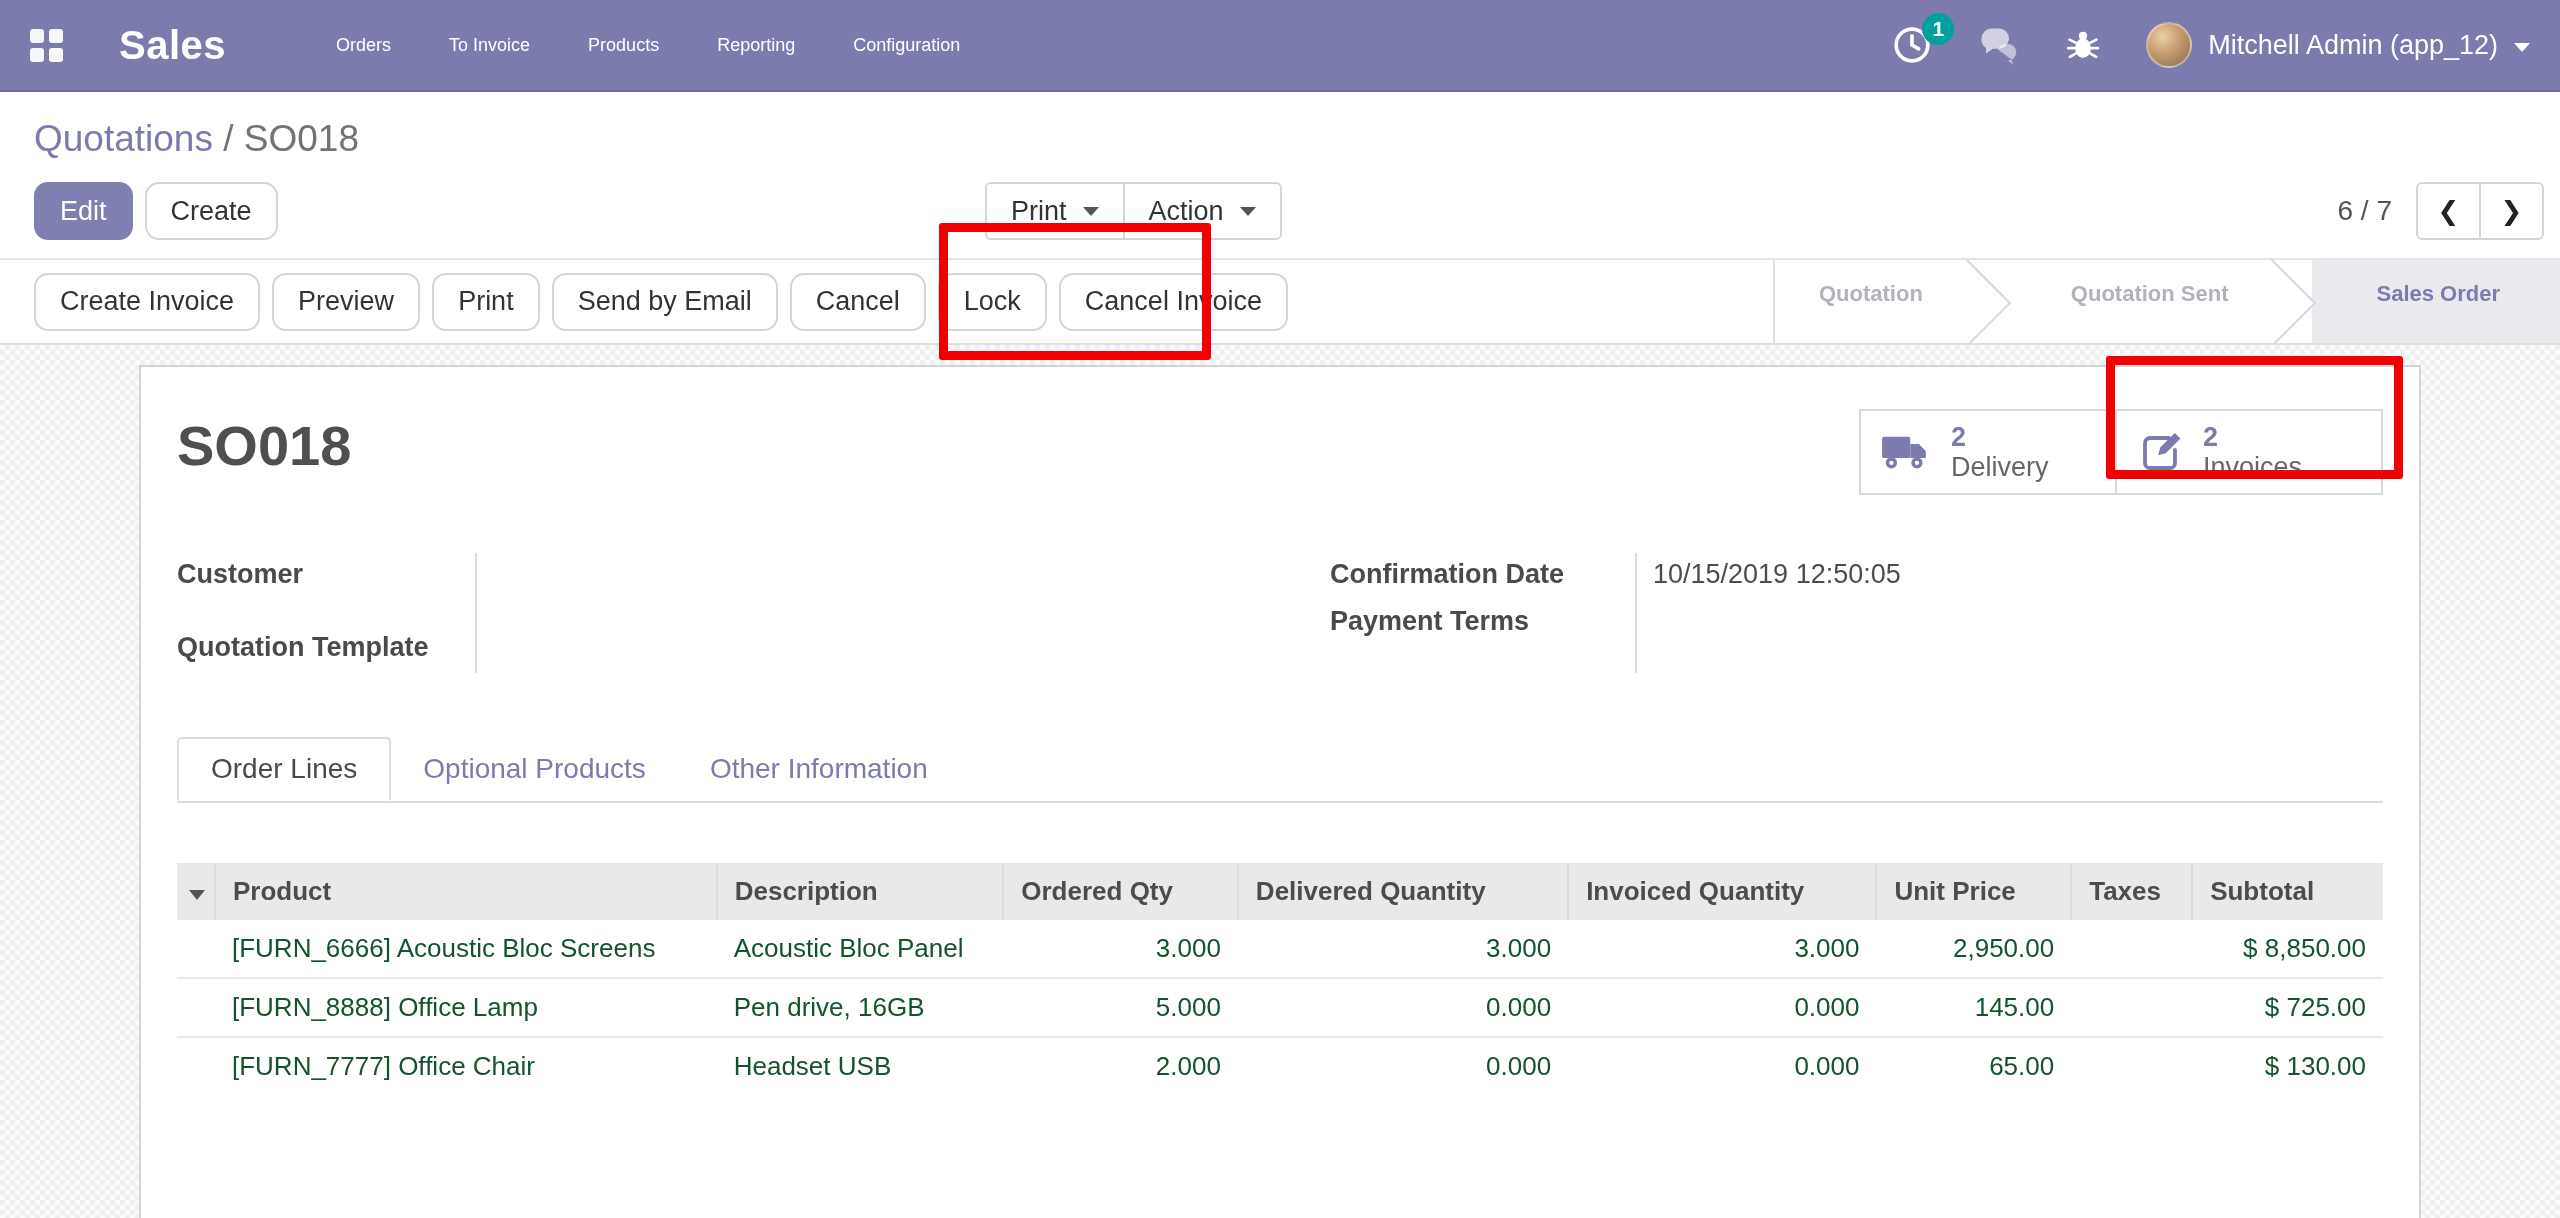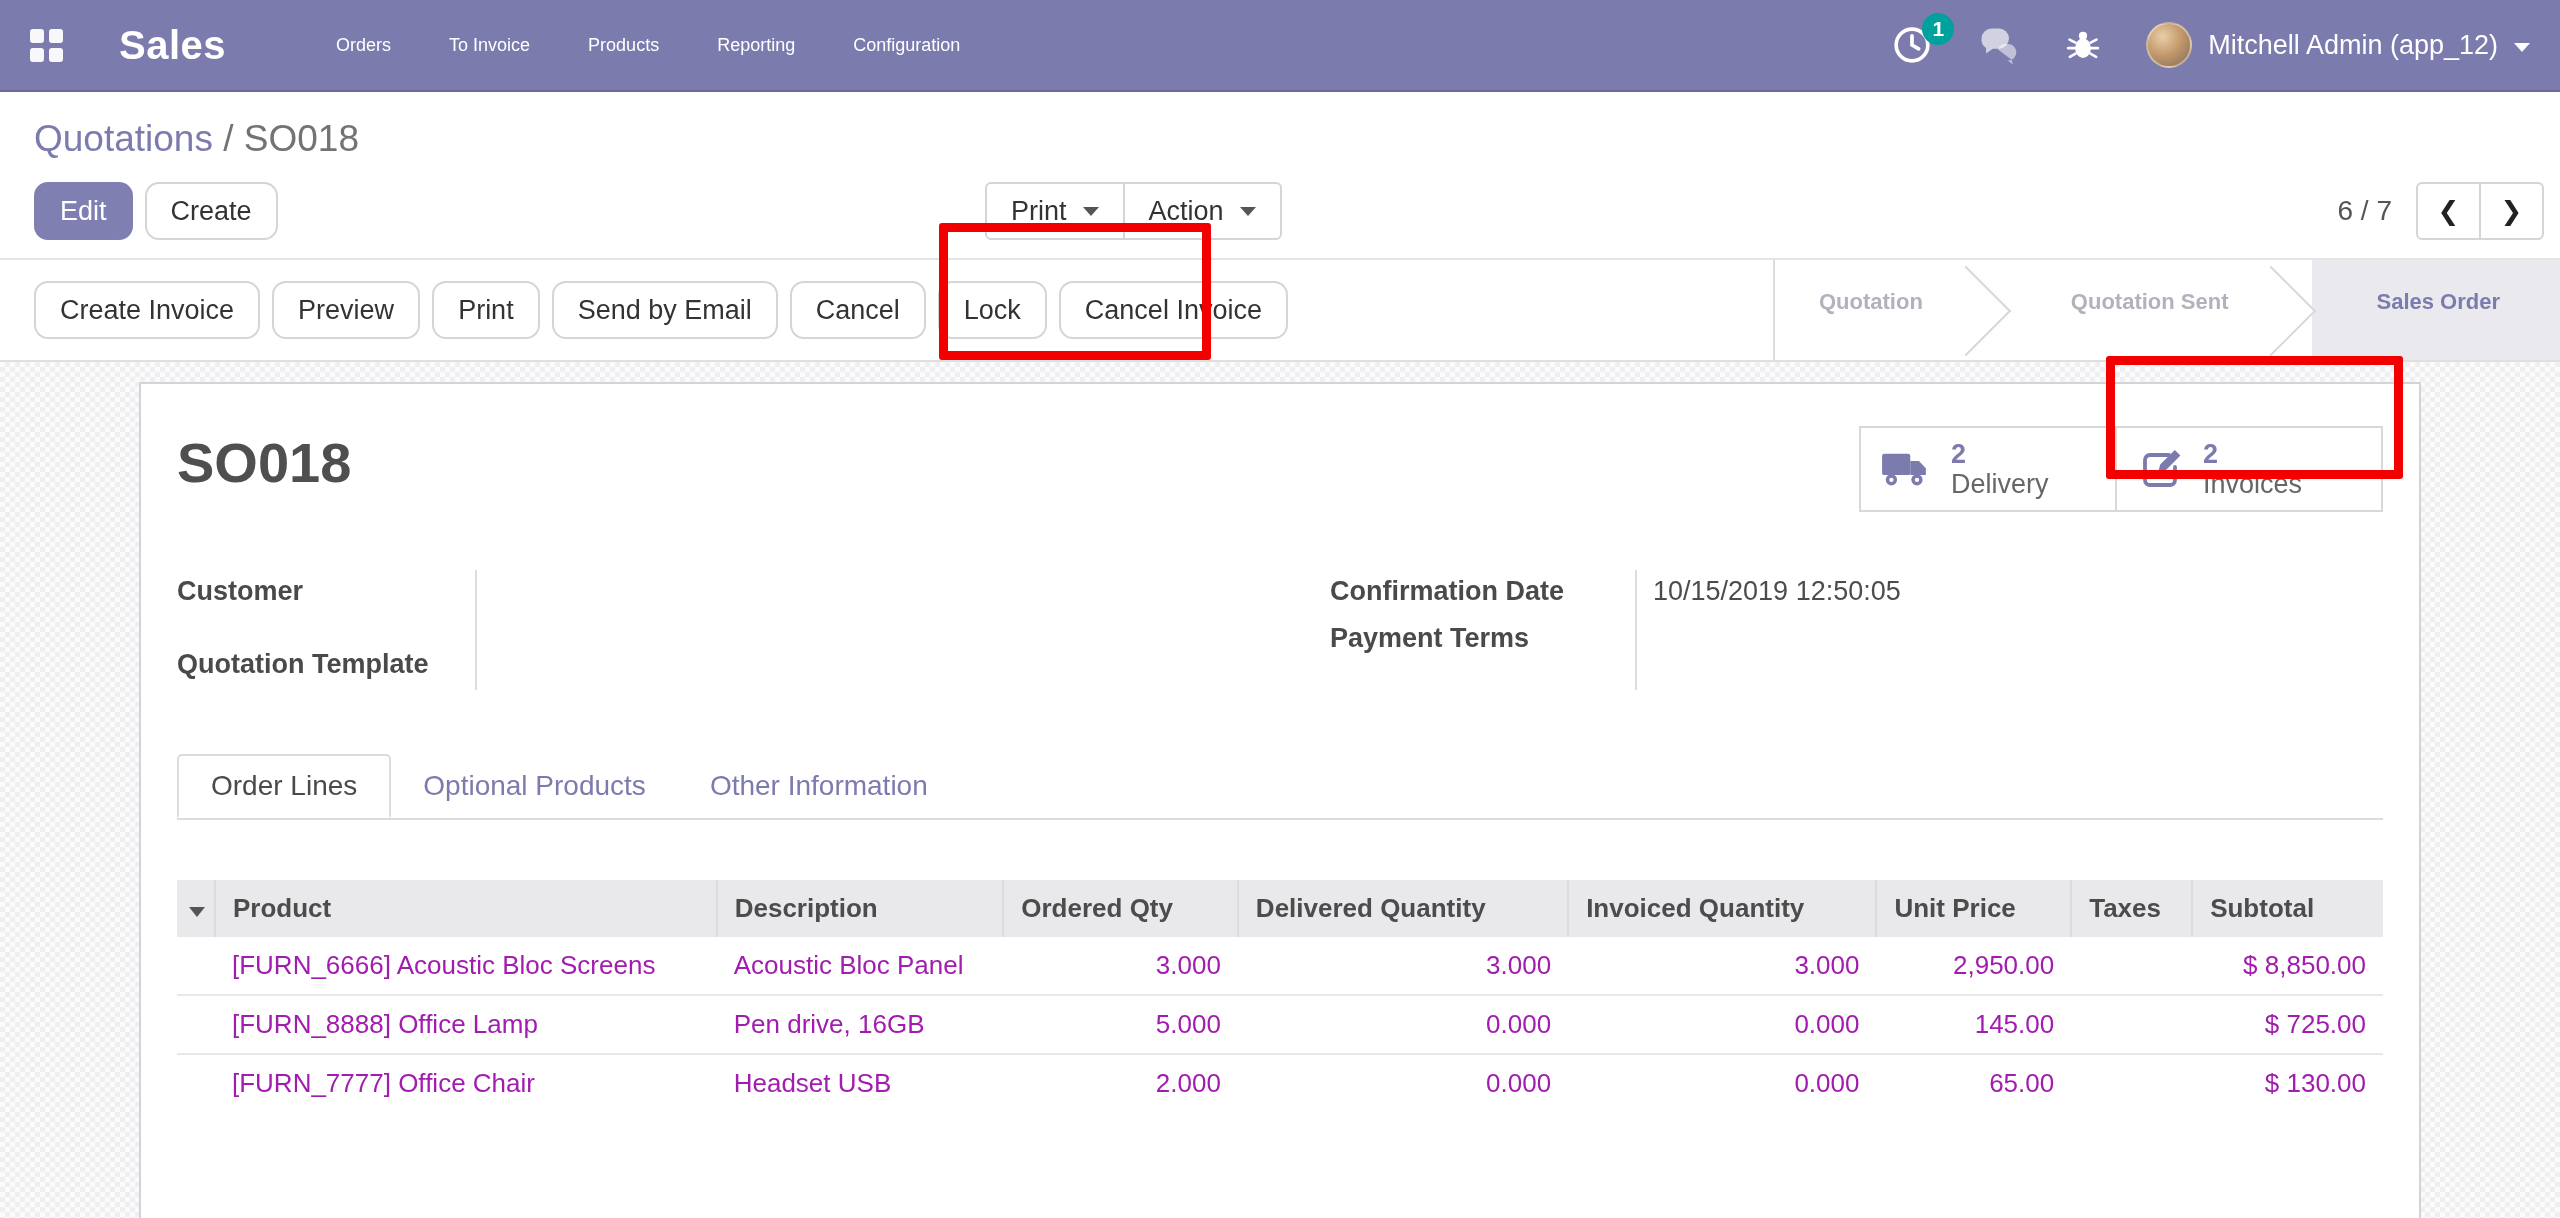--- a/index.html
+++ b/index.html
@@ -65,21 +65,21 @@
   }
   .cp-right { position: absolute; right: 16px; top: 16px; display: flex; align-items: center; gap: 24px; }
   .pager-value { font-size: 28px; color: #555; }
   .pager-group { display: flex; }
   .pager-group .btn { width: 64px; padding: 0; font-size: 26px; font-weight: 700; color: #222; }
   .pager-group .btn:first-child { border-radius: 6px 0 0 6px; border-right-width: 1px; }
   .pager-group .btn:last-child { border-radius: 0 6px 6px 0; border-left-width: 1px; }
 
   
   .action-row {
-    height: 104px; border-top: 2px solid #e4e4e4; border-bottom: 2px solid #e0e0e0;
+    height: 87px; border-top: 2px solid #e4e4e4; border-bottom: 2px solid #e0e0e0;
     background: #fff; display: flex; align-items: center; padding-left: 34px;
     position: relative; overflow: hidden;
   }
   .action-buttons { display: flex; gap: 12px; }
   .statusbar { margin-left: auto; display: flex; height: 100%; }
   .status-step {
     position: relative; display: flex; align-items: center;
     font-size: 22px; font-weight: 700; color: #b2b2bc;
     padding: 0 44px 16px 64px; cursor: pointer; background: transparent; margin-left: 40px;
   }
@@ -147,21 +147,21 @@
     margin-bottom: -2px; border-radius: 5px 5px 0 0;
   }
 
   
   .ol-table { width: 100%; border-collapse: collapse; margin-top: 60px; font-size: 26px; }
   .ol-table th {
     background: #e9e9eb; color: #4c4c4c; font-weight: 700; padding: 13px 17px;
     text-align: left; border-left: 2px solid #dcdcde;
   }
   .ol-table th:first-child { border-left: none; width: 38px; padding: 13px 0 13px 12px; }
-  .ol-table td { padding: 13px 17px; border-top: 2px solid #e8e8ea; color: #a21caf; }
+  .ol-table td { padding: 13px 17px; border-top: 2px solid #e8e8ea; color: #14532d; }
   .ol-table tbody tr:first-child td { border-top: none; }
   .num { text-align: right; }
   .col-caret {
     display: inline-block; width: 0; height: 0;
     border-left: 8px solid transparent; border-right: 8px solid transparent;
     border-top: 10px solid #555;
   }
 
   
   .annotation { position: absolute; border: 9px solid #f20000; border-radius: 3px; z-index: 50; pointer-events: none; }

